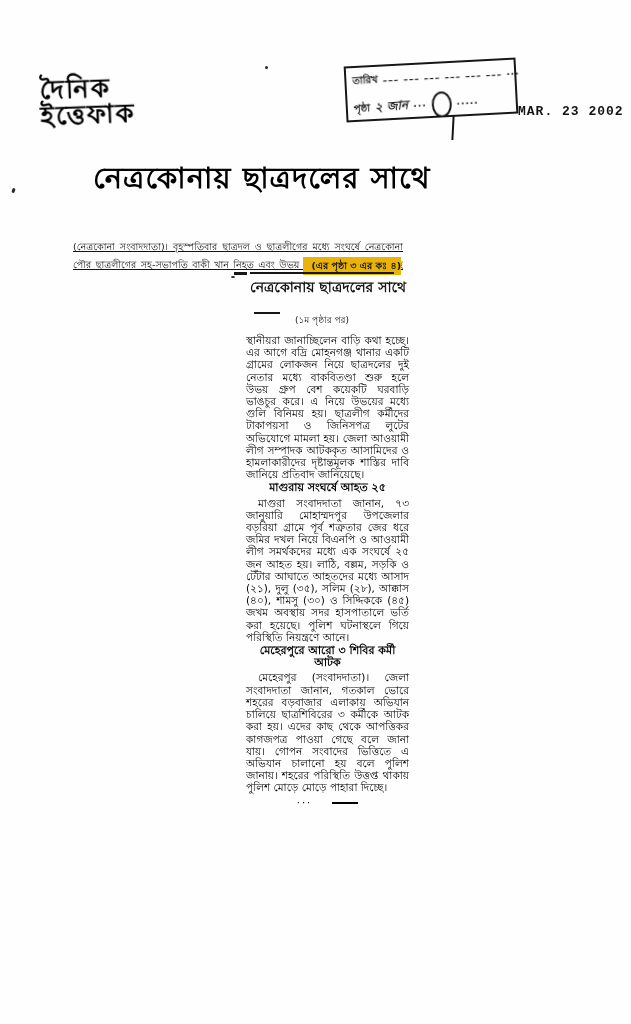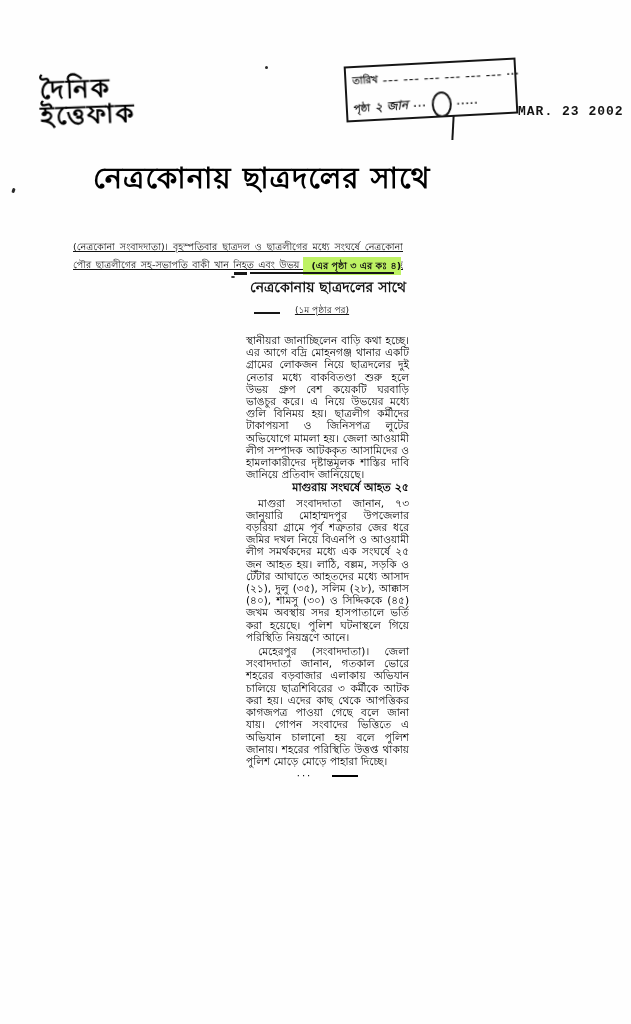--- a/index.html
+++ b/index.html
@@ -44,41 +44,41 @@
     font-weight:bold;font-size:29px;line-height:36px;
     letter-spacing:1px;white-space:nowrap;filter:blur(0.3px) contrast(1.3);
   }
   
   .lede{
     position:absolute;left:73px;top:238px;width:330px;height:38px;
     font-size:9.5px;line-height:18px;text-align:justify;
     overflow:hidden;filter:blur(0.25px);text-decoration:underline;
   }
   .jump-ref{
-    position:absolute;right:2px;bottom:1px;background:#bef264;
+    position:absolute;right:2px;bottom:1px;background:#eab308;
     padding-left:8px;font-size:9.5px;font-weight:bold;
   }
   
   .cont-wrap{position:absolute;left:250px;top:272px;width:144px;text-align:center;}
   .cont-dash{position:absolute;left:-16px;top:0px;width:13px;height:3px;background:#161616;}
   .cont-title{
     border-top:2px solid #161616;padding-top:2px;
     font-weight:bold;font-size:14px;white-space:nowrap;filter:blur(0.25px);
   }
   .cont-underline{position:absolute;left:4px;top:40px;width:26px;height:2px;background:#161616;}
-  .cont-sub{font-size:9px;margin-top:3px;filter:blur(0.2px);text-decoration:underline;}
+  .cont-sub{font-size:9px;margin-top:13px;filter:blur(0.2px);}
   
   .column{
     position:absolute;left:246px;top:310px;width:163px;
     font-size:10.5px;line-height:12.2px;text-align:justify;
     filter:blur(0.22px) contrast(1.2);
   }
   .para{margin:0 0 2px 0;text-indent:12px;}
   .para.first{text-indent:0;margin-top:24px;}
-  .subhead{text-align:right;font-weight:bold;font-size:11px;margin:2px 0 2px 0;text-indent:0;}
+  .subhead{text-align:center;font-weight:bold;font-size:11px;margin:2px 0 2px 0;text-indent:0;}
   .end-mark{text-align:center;margin-top:3px;font-size:10px;letter-spacing:2px;}
   .end-rule{display:inline-block;width:26px;height:2px;background:#161616;vertical-align:middle;margin-left:20px;}
   
   .speck{position:absolute;background:#2a2a2a;border-radius:50%;}
   .speck.a{left:265px;top:66px;width:3px;height:3px;}
   .speck.b{left:12px;top:188px;width:3px;height:5px;border-radius:2px;transform:rotate(20deg);}
   .speck.c{left:231px;top:276px;width:4px;height:2px;}
 </style>
 </head>
 <body>
@@ -117,20 +117,21 @@
     <div class="cont-dash"></div>
     <div class="cont-title">নেত্রকোনায় ছাত্রদলের সাথে</div>
     <div class="cont-underline"></div>
     <div class="cont-sub">(১ম পৃষ্ঠার পর)</div>
   </div>
 
   <div class="column">
     <p class="para first">স্থানীয়রা জানাচ্ছিলেন বাড়ি কথা হচ্ছে। এর আগে বদ্রি মোহনগঞ্জ থানার একটি গ্রামের লোকজন নিয়ে ছাত্রদলের দুই নেতার মধ্যে বাকবিতণ্ডা শুরু হলে উভয় গ্রুপ বেশ কয়েকটি ঘরবাড়ি ভাঙচুর করে। এ নিয়ে উভয়ের মধ্যে গুলি বিনিময় হয়। ছাত্রলীগ কর্মীদের টাকাপয়সা ও জিনিসপত্র লুটের অভিযোগে মামলা হয়। জেলা আওয়ামী লীগ সম্পাদক আটককৃত আসামিদের ও হামলাকারীদের দৃষ্টান্তমূলক শাস্তির দাবি জানিয়ে প্রতিবাদ জানিয়েছে।</p>
     <p class="para subhead">মাগুরায় সংঘর্ষে আহত ২৫</p>
     <p class="para">মাগুরা সংবাদদাতা জানান, ৭৩ জানুয়ারি মোহাম্মদপুর উপজেলার বড়রিয়া গ্রামে পূর্ব শত্রুতার জের ধরে জমির দখল নিয়ে বিএনপি ও আওয়ামী লীগ সমর্থকদের মধ্যে এক সংঘর্ষে ২৫ জন আহত হয়। লাঠি, বল্লম, সড়কি ও টেঁটার আঘাতে আহতদের মধ্যে আসাদ (২১), দুলু (৩৫), সলিম (২৮), আক্কাস (৪০), শামসু (৩০) ও সিদ্দিককে (৪৫) জখম অবস্থায় সদর হাসপাতালে ভর্তি করা হয়েছে। পুলিশ ঘটনাস্থলে গিয়ে পরিস্থিতি নিয়ন্ত্রণে আনে।</p>
+    <p class="para subhead">মেহেরপুরে আরো ৩ শিবির কর্মী আটক</p>
     <p class="para">মেহেরপুর (সংবাদদাতা)। জেলা সংবাদদাতা জানান, গতকাল ভোরে শহরের বড়বাজার এলাকায় অভিযান চালিয়ে ছাত্রশিবিরের ৩ কর্মীকে আটক করা হয়। এদের কাছ থেকে আপত্তিকর কাগজপত্র পাওয়া গেছে বলে জানা যায়। গোপন সংবাদের ভিত্তিতে এ অভিযান চালানো হয় বলে পুলিশ জানায়। শহরের পরিস্থিতি উত্তপ্ত থাকায় পুলিশ মোড়ে মোড়ে পাহারা দিচ্ছে।</p>
     <div class="end-mark">
       <span>···</span><span class="end-rule"></span>
     </div>
   </div>
 
   <div class="speck a"></div>
   <div class="speck b"></div>
   <div class="speck c"></div>
 

